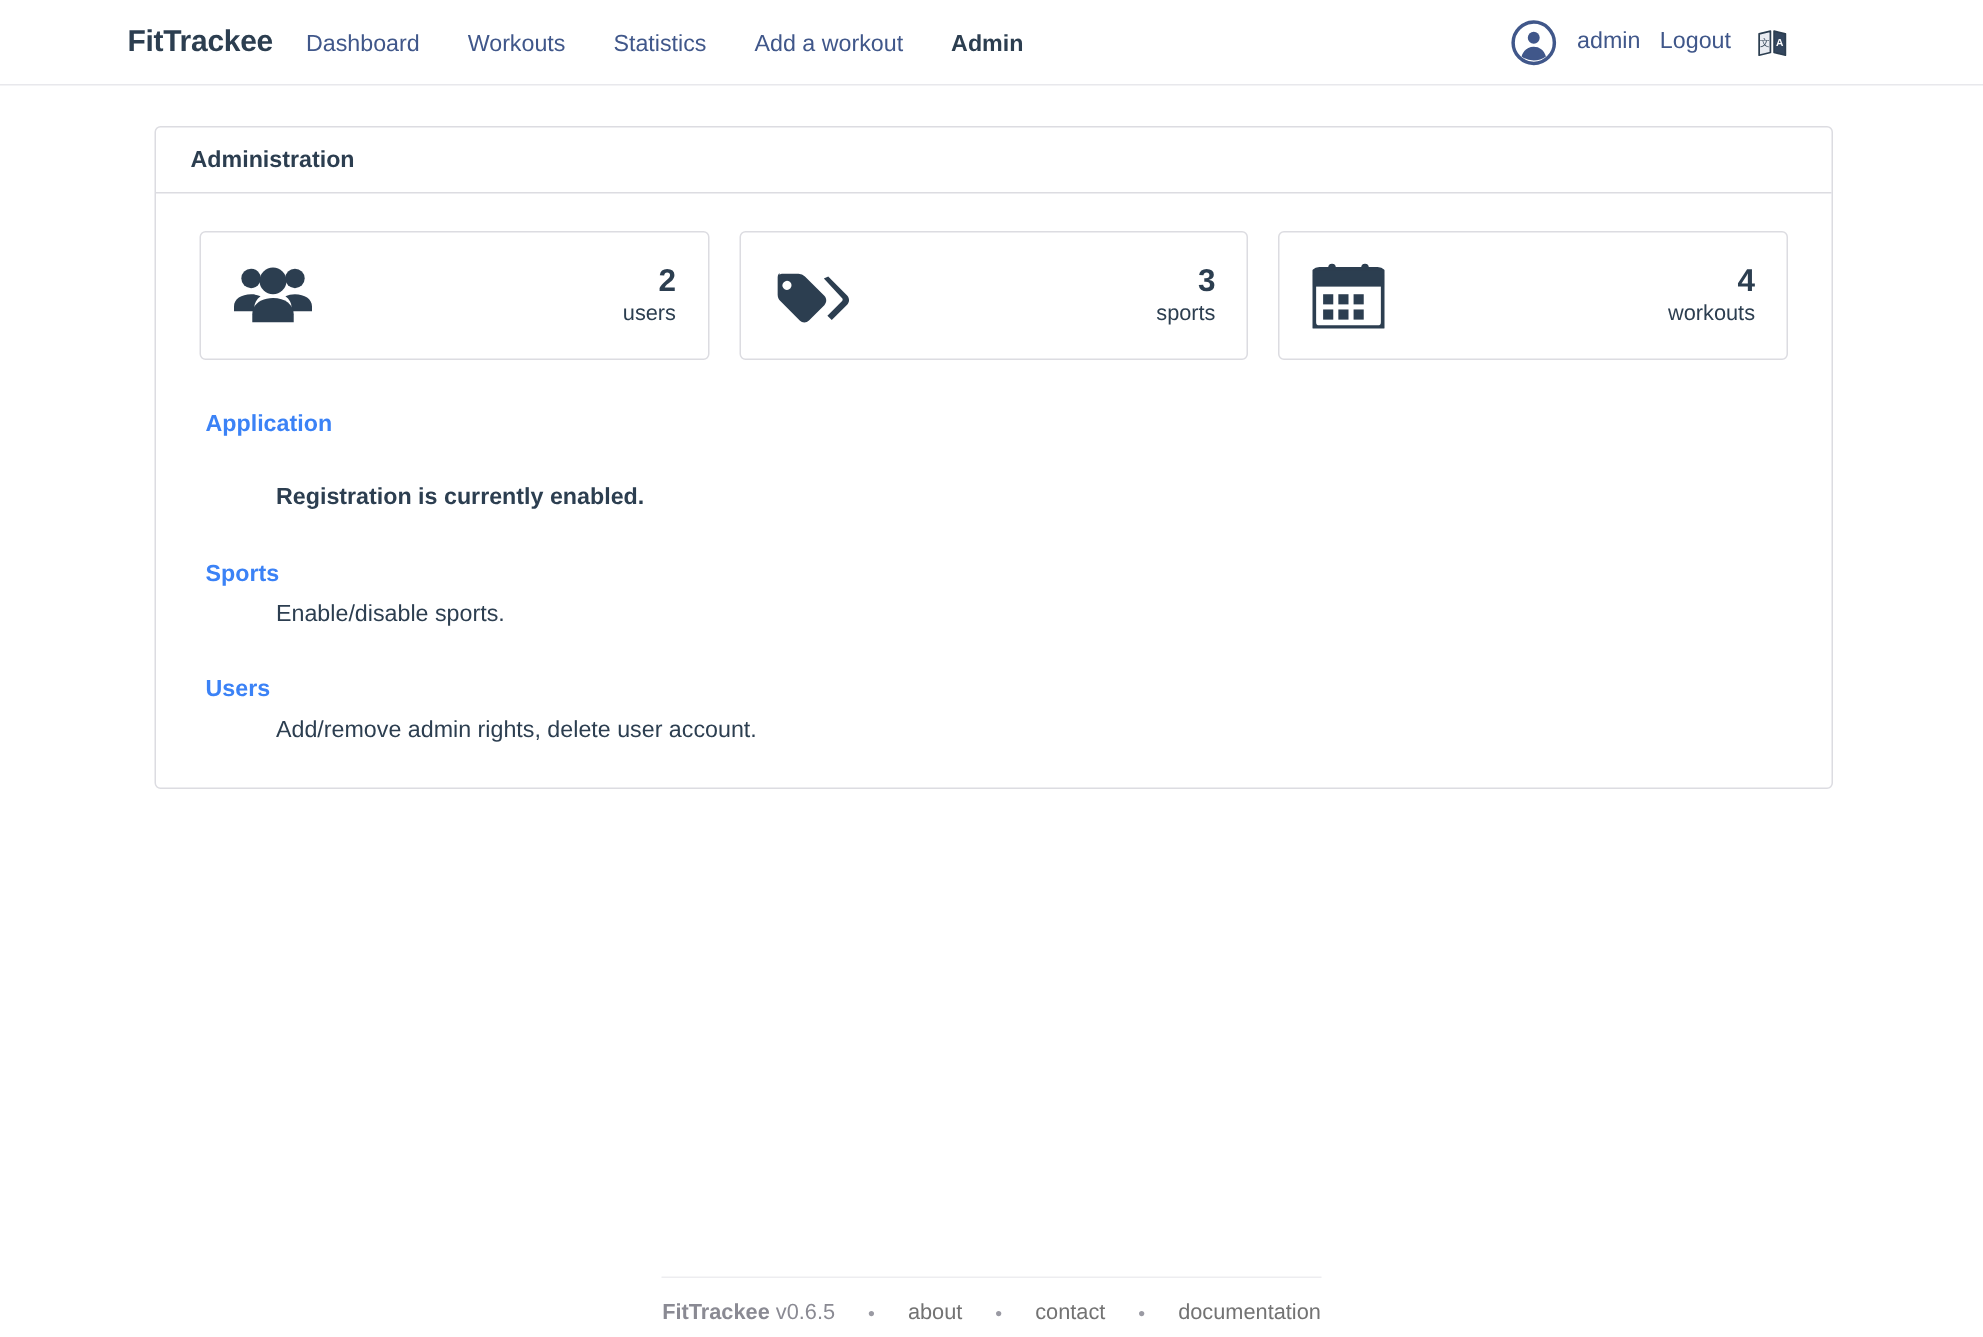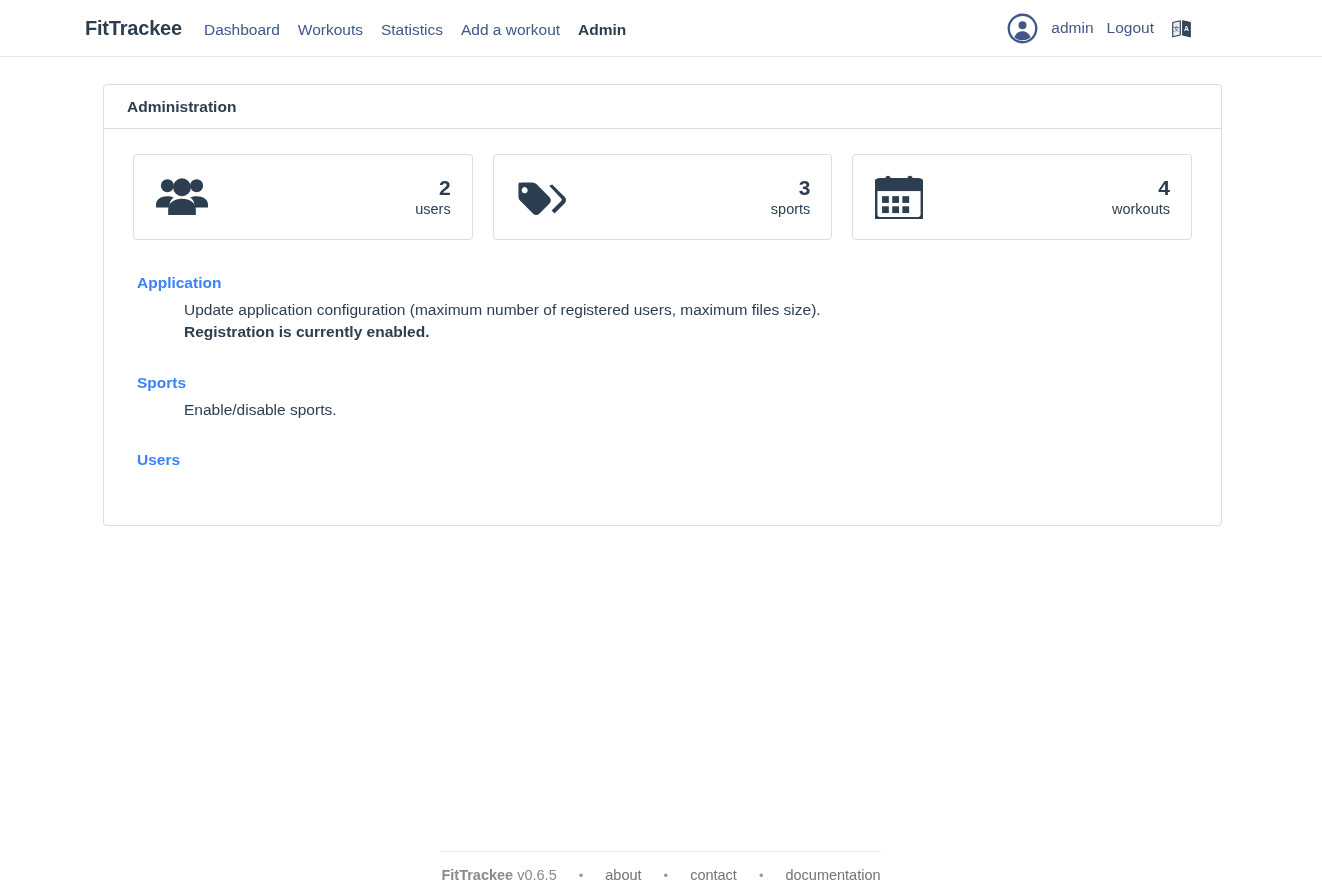--- a/index.html
+++ b/index.html
@@ -34,21 +34,21 @@
     font-size: 20px;
     font-weight: bold;
     color: #2c3e50;
     letter-spacing: -0.2px;
     margin-right: 22px;
     cursor: pointer;
   }
   .nav-links {
     display: flex;
     align-items: flex-end;
-    gap: 18px;
+    gap: 32px;
   }
   .nav-link {
     font-size: 15.5px;
     color: #40578a;
     cursor: pointer;
     white-space: nowrap;
   }
   .nav-link.active {
     color: #2c3e50;
     font-weight: bold;
@@ -276,35 +276,37 @@
         </div>
 
 
       </div>
 
       <div class="sections">
 
         <div class="section">
           <div class="section-title">Application</div>
           <div class="section-desc">
-            <span>Update application configuration (maximum number of registered users, maximum files size).</span>
             <br>
             <span class="strong">Registration is currently enabled.</span>
           </div>
         </div>
 
         <div class="section">
           <div class="section-title">Sports</div>
           <div class="section-desc">
             <span>Enable/disable sports.</span>
           </div>
         </div>
 
         <div class="section">
           <div class="section-title">Users</div>
+          <div class="section-desc">
+            <span>Add/remove admin rights, delete user account.</span>
+          </div>
         </div>
 
       </div>
 
     </div>
   </section>
 
 </div>
 
 <div class="footer">

